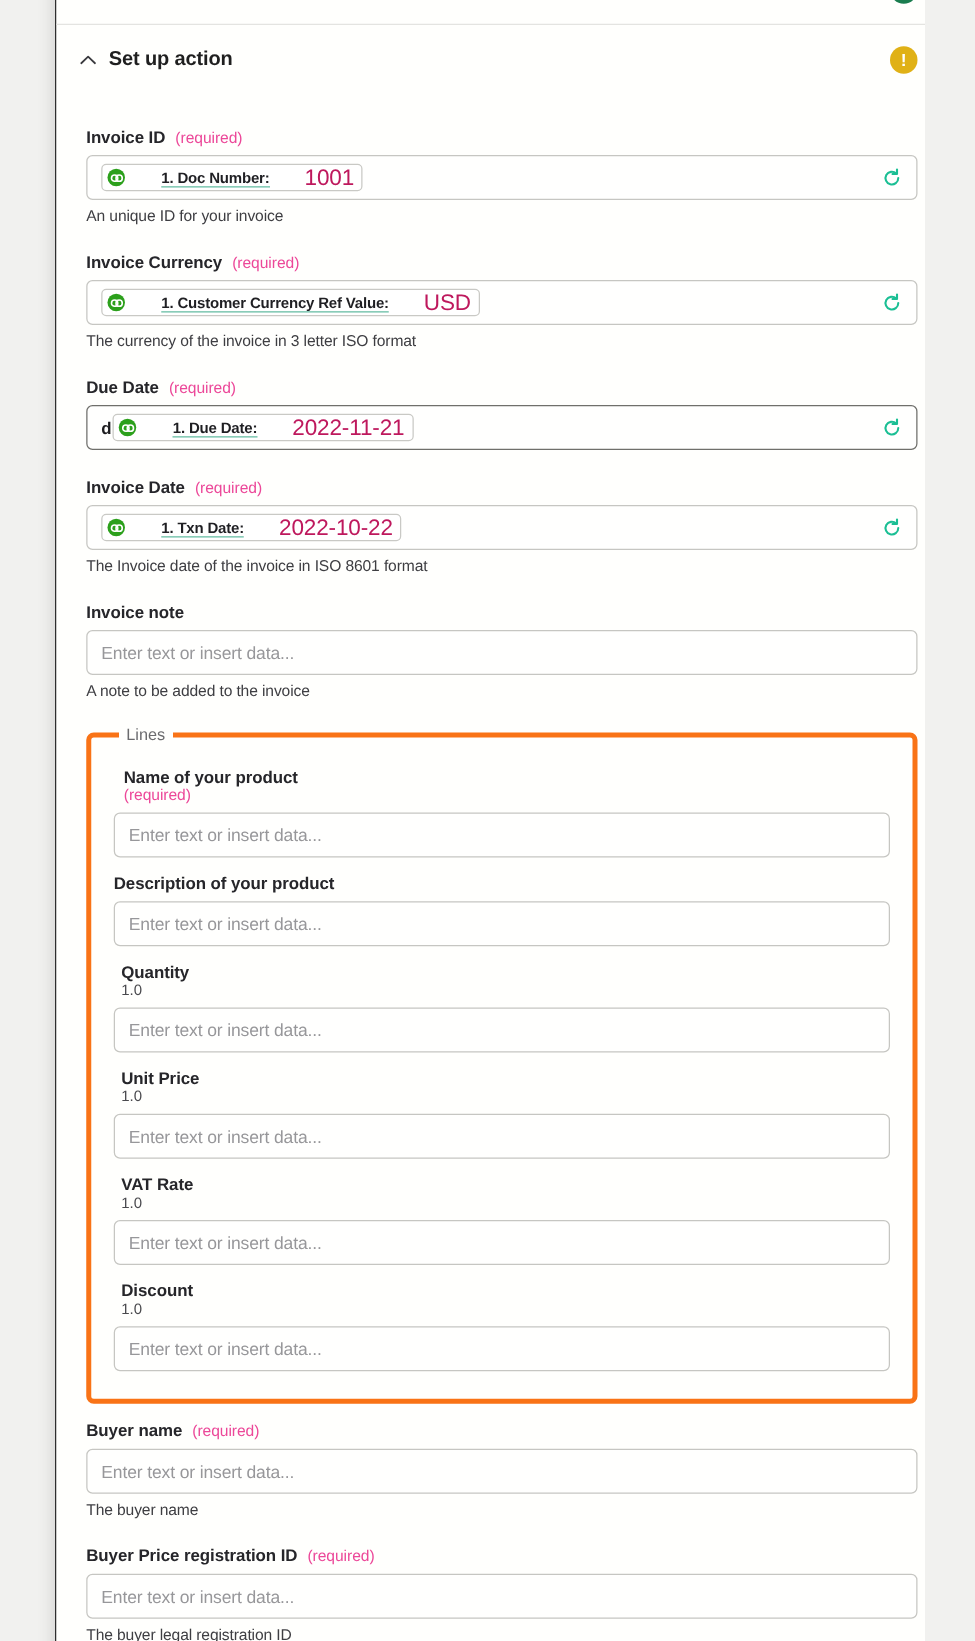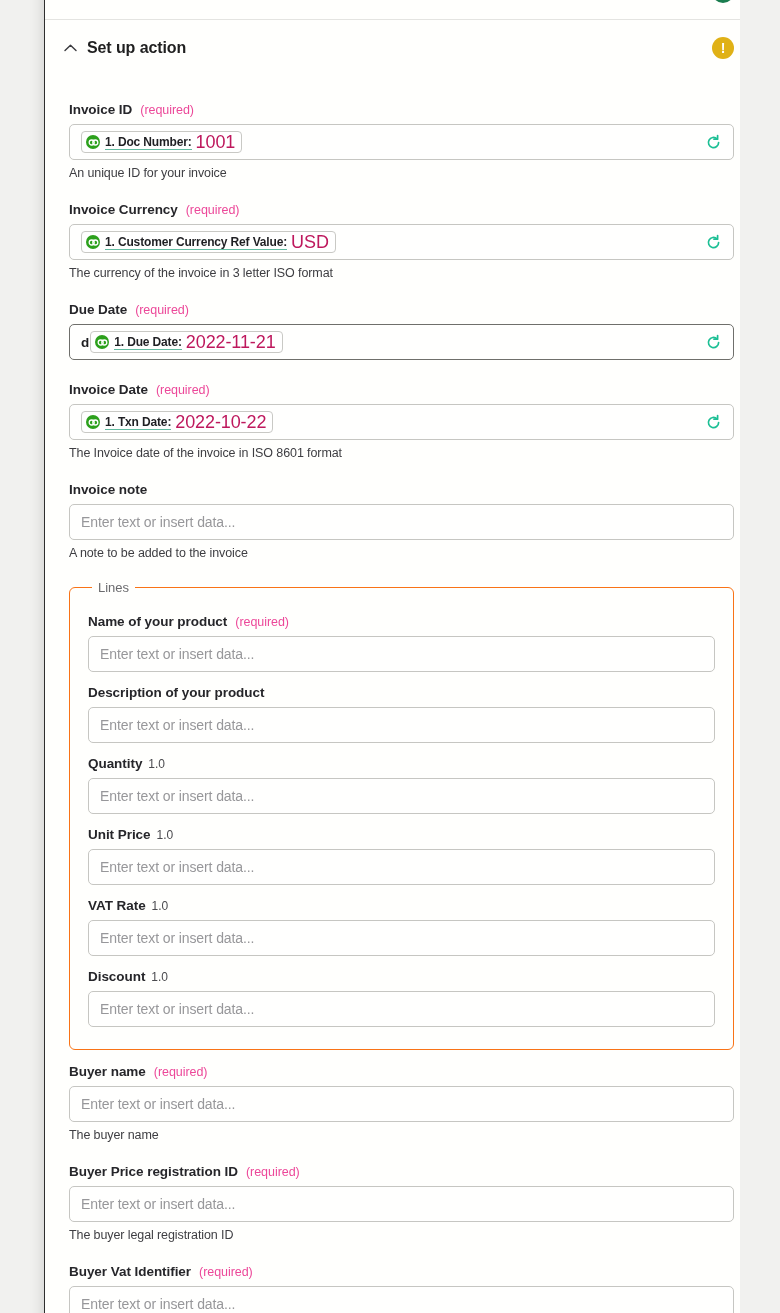--- a/index.html
+++ b/index.html
@@ -113,20 +113,21 @@
   .pill {
     display: inline-flex;
     align-items: center;
     border: 1px solid #c9c9c5;
     border-radius: 4px;
     background: #fff;
     padding: 2px 6px 2px 4px;
     height: 22px;
     max-width: 100%;
     white-space: nowrap;
+    gap: 24px;
   }
   .pill .logo {
     width: 14px; height: 14px;
     border-radius: 50%;
     background: #2ca01c;
     margin-right: 5px;
     flex: 0 0 auto;
     display: flex; align-items: center; justify-content: center;
   }
   .pill .logo svg { display: block; }
@@ -163,33 +164,33 @@
   .help-text {
     font-size: 12.5px;
     color: #3e3e42;
     margin-top: 6px;
     letter-spacing: -0.1px;
   }
 
   
   .lines-fs {
     margin: 20px 0 14px 0;
-    border: 1px solid #f97316;
+    border: 4px solid #f97316;
     border-radius: 6px;
     padding: 6px 18px 18px 18px;
   }
   .lines-fs > legend {
     font-size: 13px;
     color: #6b6b6e;
     padding: 0 6px;
     margin-left: 4px;
   }
   .lines-fs .field { margin-bottom: 6px; }
   .lines-fs .field:last-child { margin-bottom: 4px; }
-  .lines-fs .field-label { margin-top: 13px; }
+  .lines-fs .field-label { margin-top: 13px; flex-direction: column; }
 </style>
 </head>
 <body>
 
 <div id="root">
   <div class="card">
 
     <div class="step-head divider-bottom">
       <span class="chev">
         

